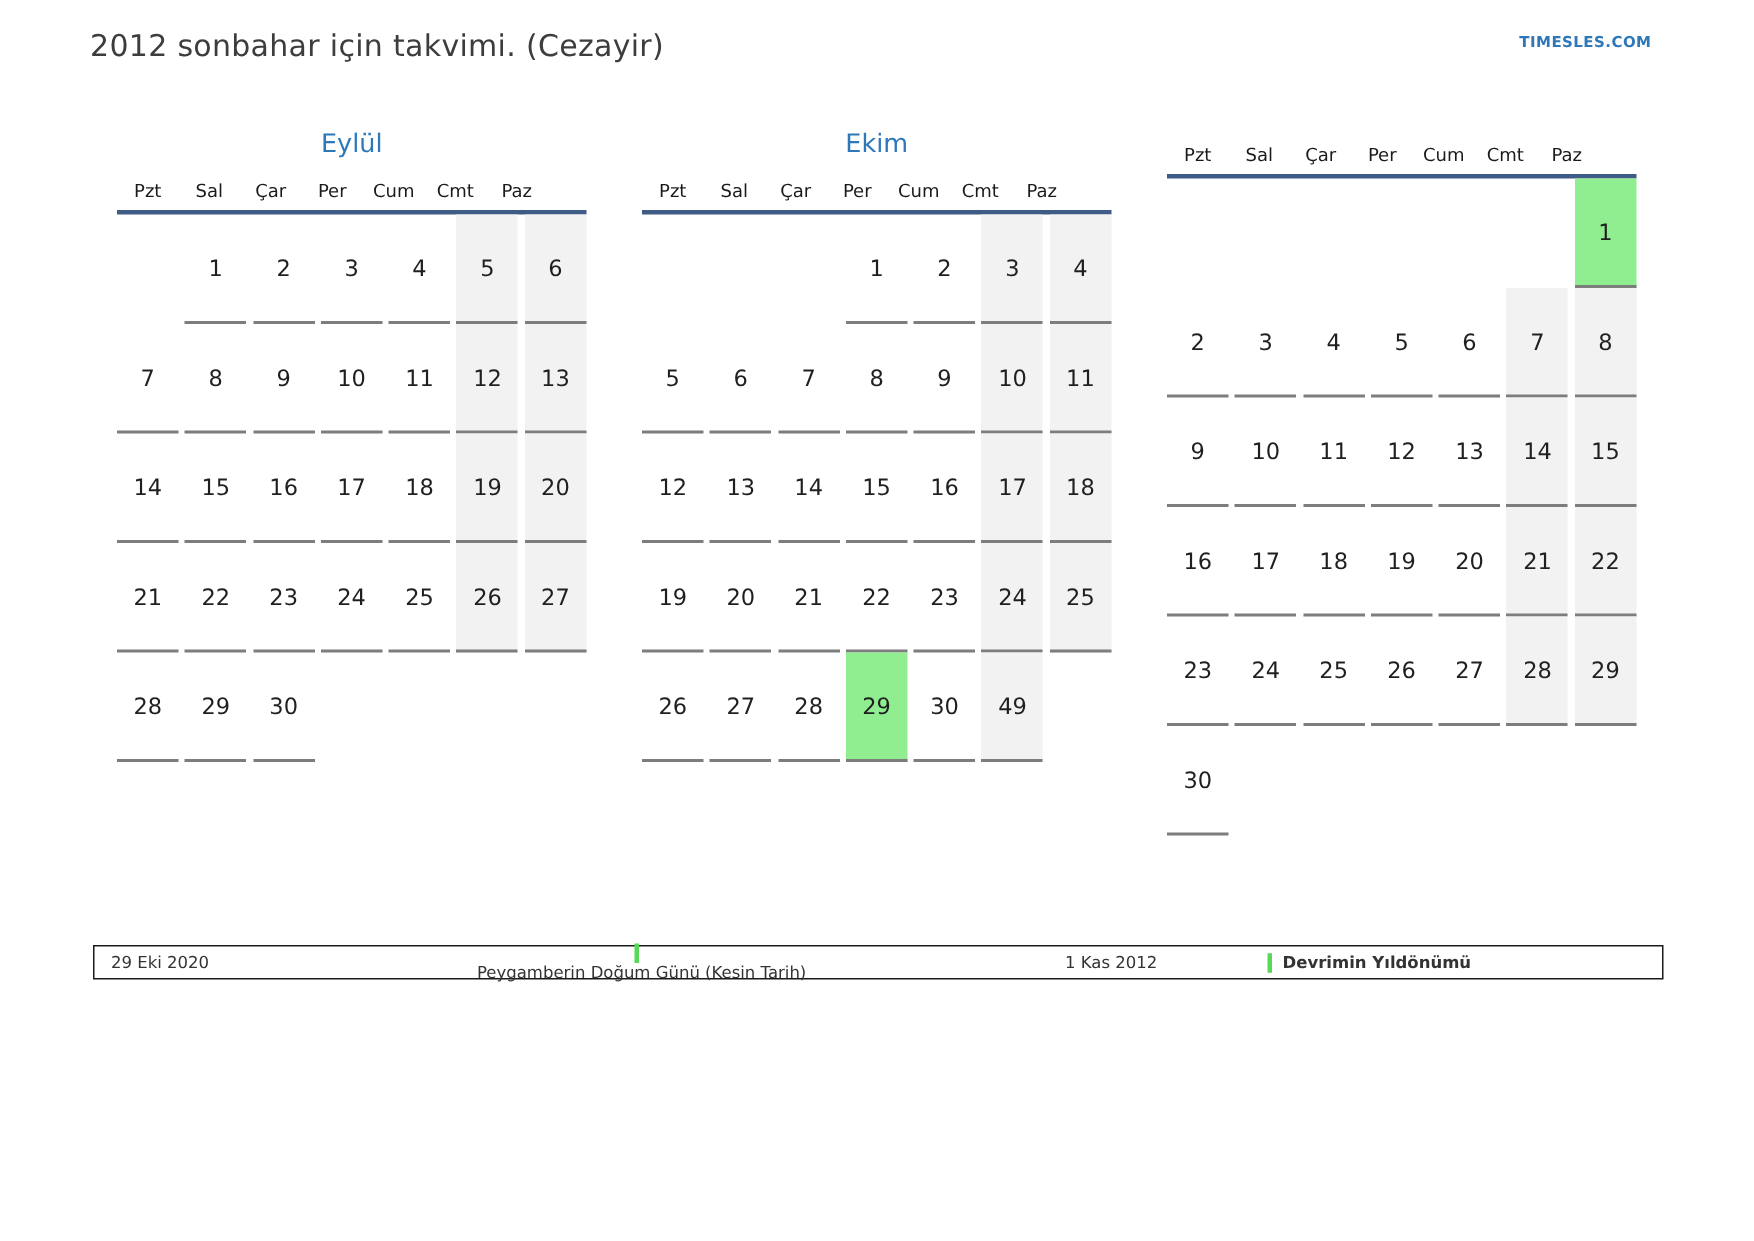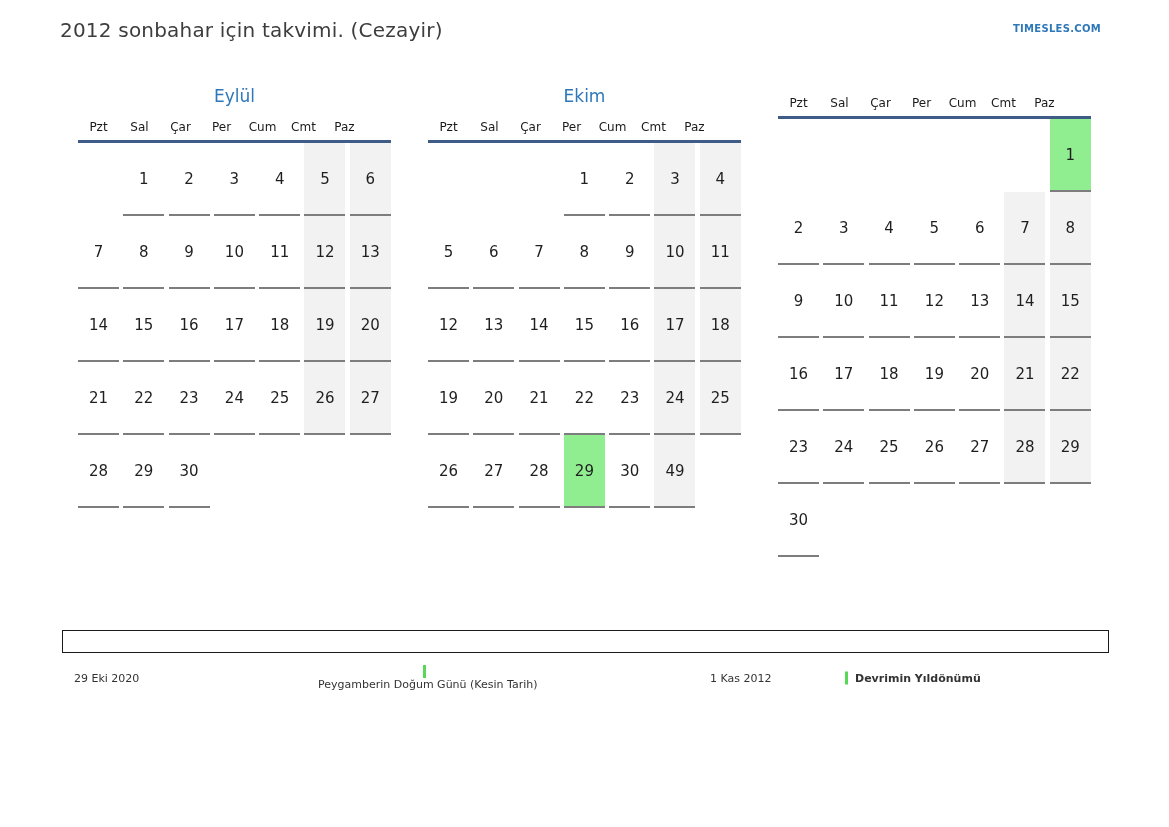--- a/index.html
+++ b/index.html
@@ -56,21 +56,21 @@
   .cell.day{ border-bottom:2px solid var(--underline); }
   .cell.weekend{ background:var(--weekend-bg); }
   .cell.holiday{ background:var(--holiday-bg); }
   .legend-box{
     position:absolute; left:62px; top:630px; width:1047px; height:23px;
     border:1.5px solid #1a1a1a; background:#fff;
   }
   .legend-box .li{
     position:absolute; top:50%; transform:translateY(-50%);
     font-size:11px; color:#333; white-space:nowrap;
-    display:flex; align-items:center;margin-top:36px;
+    display:flex; align-items:center;
   }
   .legend-date-1{ left:11px; }
   .legend-item-1{ left:255px;flex-direction:column; }
   .legend-date-2{ left:647px; }
   .legend-item-2{ left:782px;font-weight:bold; }
   .marker{
     display:inline-block; width:3px; height:13px;
     background:var(--marker); margin-right:7px; flex:0 0 auto;
   }
 </style>

